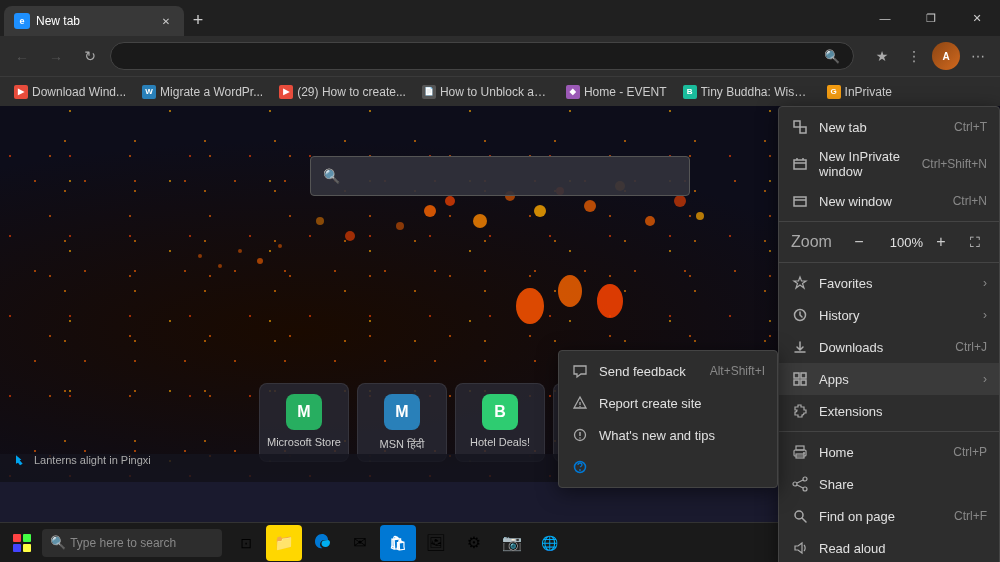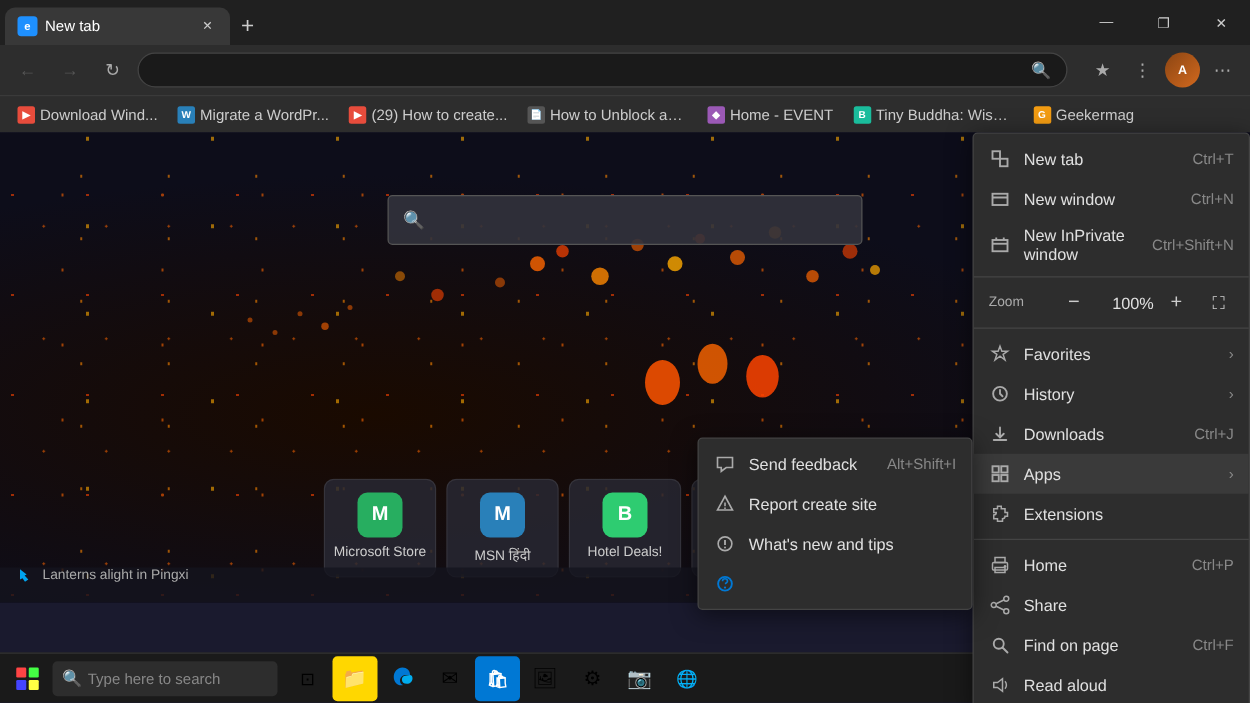--- a/index.html
+++ b/index.html
@@ -239,21 +239,21 @@
     .menu-label { flex: 1; }
     .menu-shortcut { color: #888; font-size: 12px; }
     .menu-arrow { color: #888; font-size: 12px; margin-left: auto; }
     .menu-divider { height: 1px; background: #444; margin: 4px 0; }
     .zoom-control {
       display: flex; align-items: center; gap: 6px;
       padding: 4px 12px;
       font-size: 13px;
       color: #e0e0e0;
     }
-    .zoom-label { width: 50px; color: #aaa; font-size: 11px; }
+    .zoom-label { width: 50px; color: #aaa; font-size: 16px; }
     .zoom-btn {
       width: 24px; height: 24px;
       display: flex; align-items: center; justify-content: center;
       border-radius: 4px;
       cursor: pointer;
       color: #ccc;
       font-size: 16px;
     }
     .zoom-value { flex: 1; text-align: right; font-size: 13px; }
     .zoom-fullscreen {
@@ -400,21 +400,21 @@
   <div class="bookmark">
     <div class="bk-favicon" style="background:#1ABC9C;">
         <span style="color:#fff;font-size:8px;font-weight:bold;">B</span>
       </div>
     <span class="bk-label">Tiny Buddha: Wisdo...</span>
   </div>
   <div class="bookmark">
     <div class="bk-favicon" style="background:#F39C12;">
         <span style="color:#fff;font-size:8px;font-weight:bold;">G</span>
       </div>
-    <span class="bk-label">Geekermag</span>
+    <span class="bk-label">InPrivate</span>
   </div>
 </div>
 
 <div class="main-area" style="height:376px;">
   <div class="bg-image"></div>
   <div class="lantern-lights"></div>
 
   <svg style="position:absolute;inset:0;width:100%;height:100%;pointer-events:none;">
 
     <circle cx="430" cy="105" r="6" fill="#ff6600" opacity="0.8"></circle>
@@ -504,37 +504,37 @@
     </div>
     <span class="menu-label">New tab</span>
     <span class="menu-shortcut">Ctrl+T</span>
   </div>
 
   <div class="menu-item">
     <div class="menu-icon">
       <svg width="16" height="16" viewBox="0 0 16 16">
           <rect x="2" y="4" width="12" height="9" fill="none" stroke="#aaa" stroke-width="1.5"></rect>
           <line x1="2" y1="7" x2="14" y2="7" stroke="#aaa" stroke-width="1.5"></line>
+          <line x1="5" y1="4" x2="5" y2="2" stroke="#aaa" stroke-width="1.5"></line>
+          <line x1="11" y1="4" x2="11" y2="2" stroke="#aaa" stroke-width="1.5"></line>
+        </svg>
+    </div>
+    <span class="menu-label">New InPrivate window</span>
+    <span class="menu-shortcut">Ctrl+Shift+N</span>
+  </div>
+
+  <div class="menu-item">
+    <div class="menu-icon">
+      <svg width="16" height="16" viewBox="0 0 16 16">
+          <rect x="2" y="4" width="12" height="9" fill="none" stroke="#aaa" stroke-width="1.5"></rect>
+          <line x1="2" y1="7" x2="14" y2="7" stroke="#aaa" stroke-width="1.5"></line>
         </svg>
     </div>
     <span class="menu-label">New window</span>
     <span class="menu-shortcut">Ctrl+N</span>
-  </div>
-
-  <div class="menu-item">
-    <div class="menu-icon">
-      <svg width="16" height="16" viewBox="0 0 16 16">
-          <rect x="2" y="4" width="12" height="9" fill="none" stroke="#aaa" stroke-width="1.5"></rect>
-          <line x1="2" y1="7" x2="14" y2="7" stroke="#aaa" stroke-width="1.5"></line>
-          <line x1="5" y1="4" x2="5" y2="2" stroke="#aaa" stroke-width="1.5"></line>
-          <line x1="11" y1="4" x2="11" y2="2" stroke="#aaa" stroke-width="1.5"></line>
-        </svg>
-    </div>
-    <span class="menu-label">New InPrivate window</span>
-    <span class="menu-shortcut">Ctrl+Shift+N</span>
   </div>
 
   <div class="menu-divider"></div>
 
   <div class="zoom-control">
     <span class="zoom-label">Zoom</span>
     <div class="zoom-btn">−</div>
     <span class="zoom-value">100%</span>
     <div class="zoom-btn">+</div>
     <div class="zoom-fullscreen">⛶</div>

